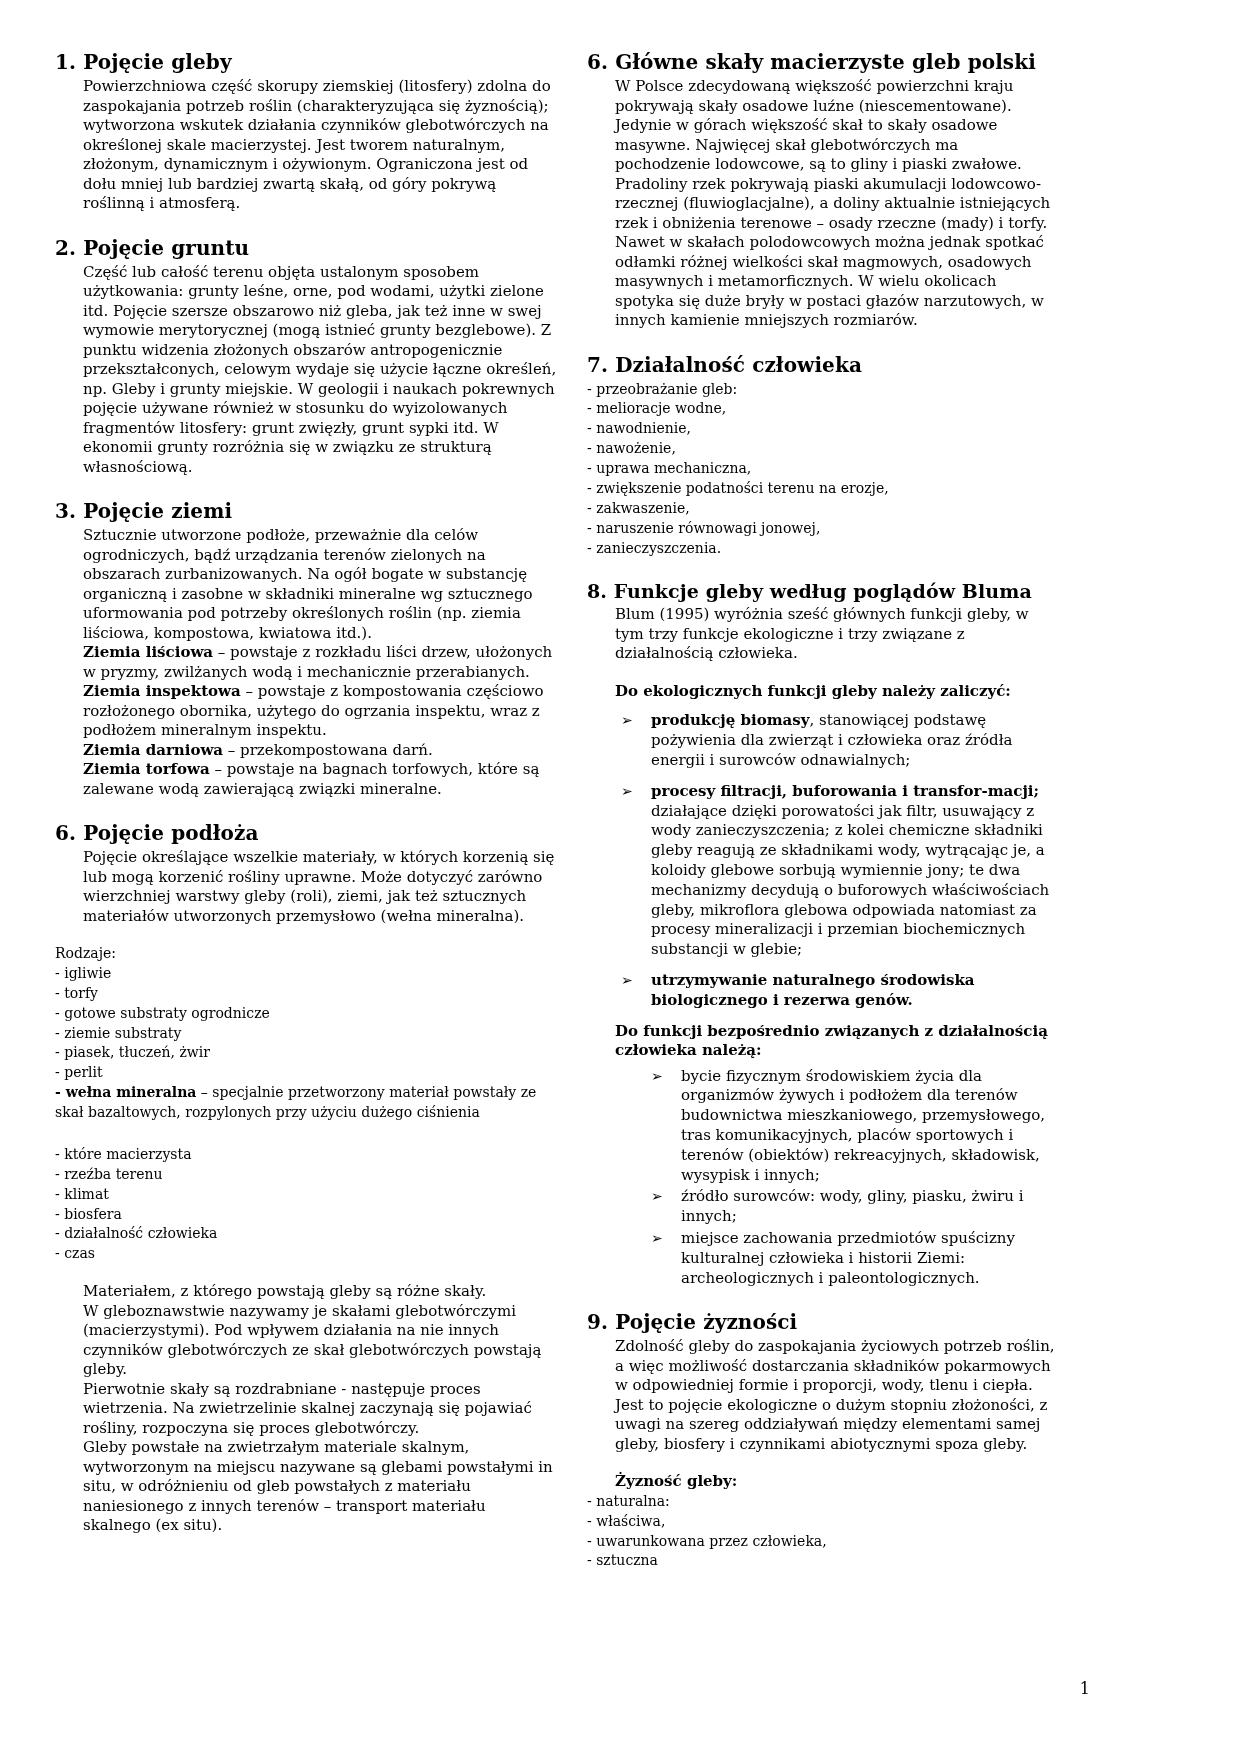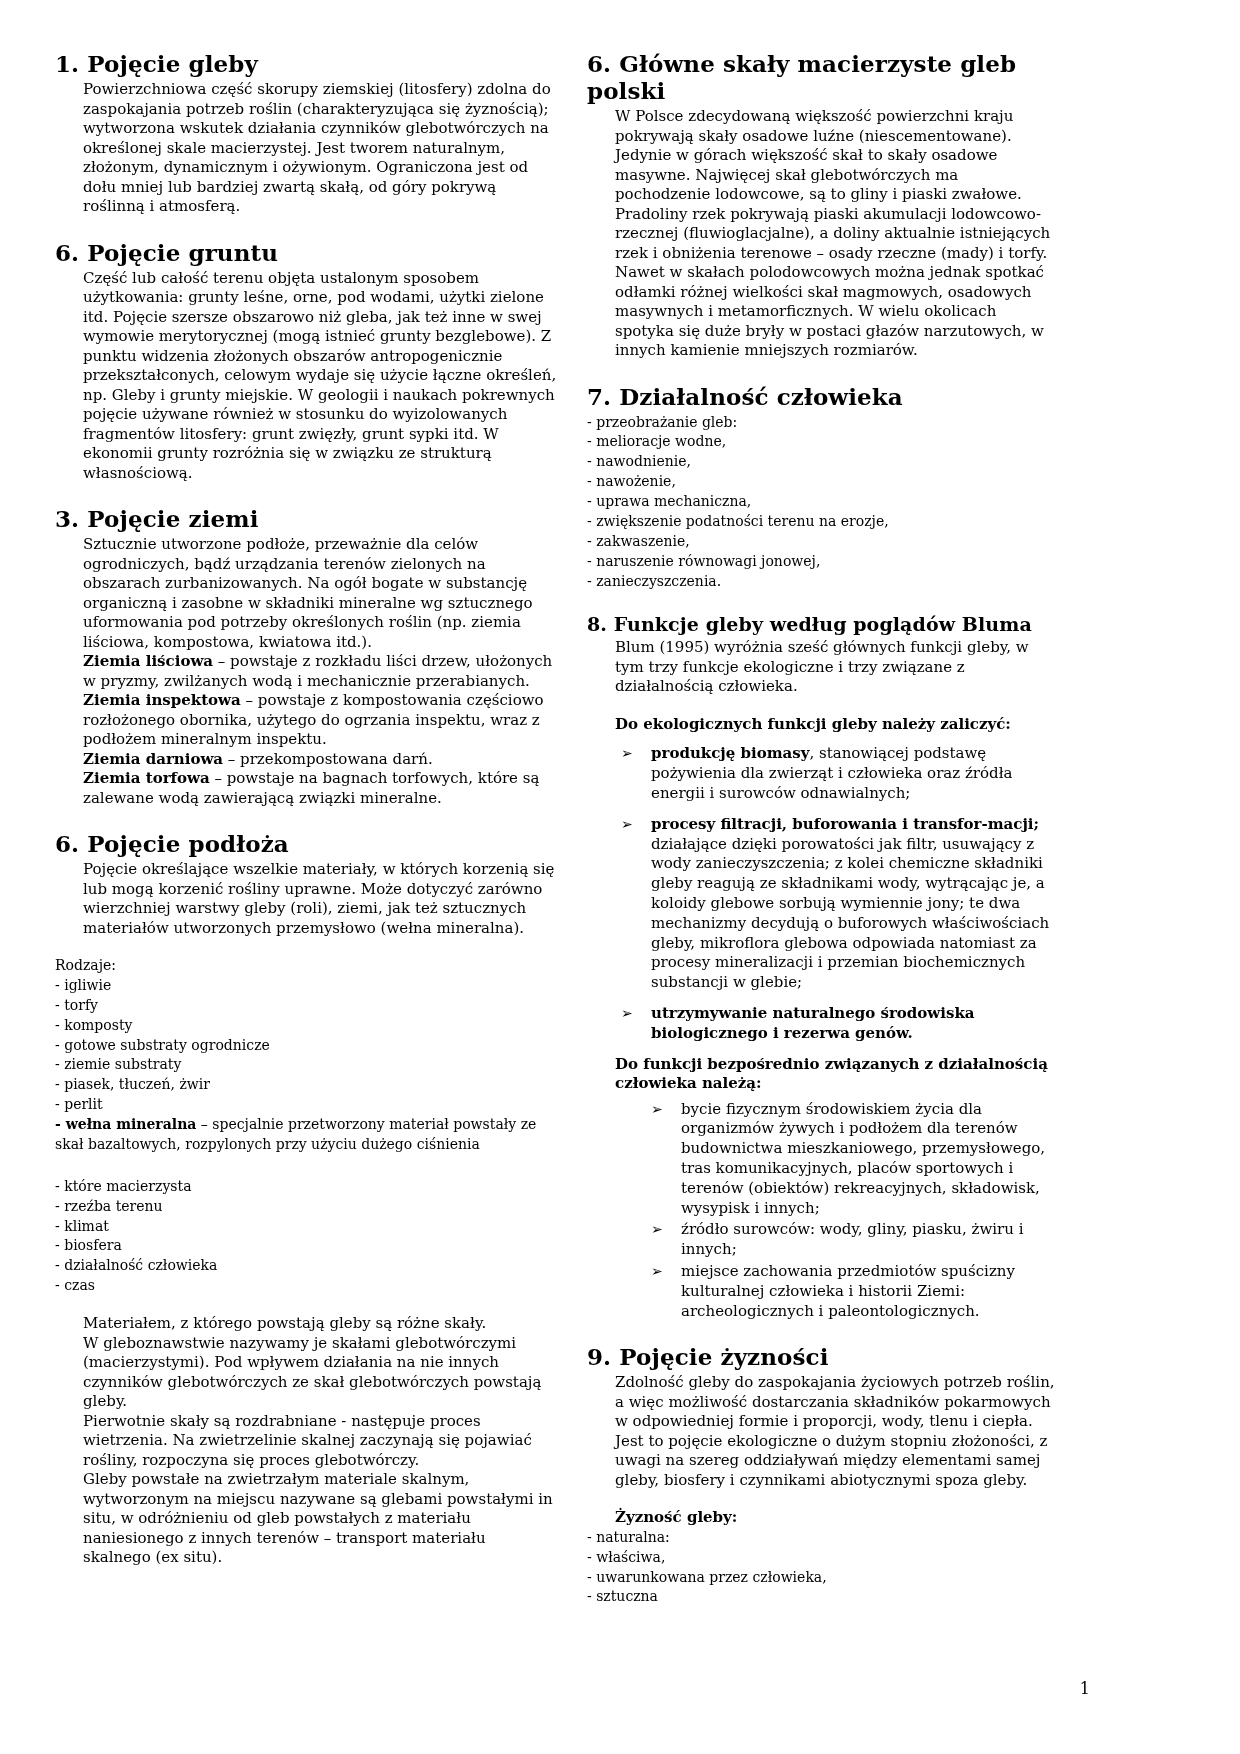--- a/index.html
+++ b/index.html
@@ -8,21 +8,21 @@
     width:1240px; height:1754px;
     font-family:"DejaVu Serif","Liberation Serif",serif;
     color:#000; overflow:hidden;
   }
   .page { position:relative; width:1240px; height:1754px; background:#fff; padding:50px 0 0 55px; }
   .columns { display:flex; gap:30px; }
   .col { flex:none; }
   .col-left { width:502px; }
   .col-right { width:470px; }
   section { margin-bottom:22px; }
-  .h { font-size:23px; font-weight:bold; margin-bottom:3px; letter-spacing:0.1px; }
+  .h { font-size:20px; font-weight:bold; margin-bottom:3px; letter-spacing:0.1px; }
   .h-lg { font-size:21px; margin-top:8px; margin-bottom:10px; }
   .h-md { font-size:19px; }
   .body { font-size:15px; line-height:1.3; text-align:left;margin-left:28px; }
   .line { font-size:14px; line-height:1.42; }
   .gap { height:18px; }
   .bold { font-weight:bold; }
   b { font-weight:bold; }
   .bullets-eco { padding-left:34px; margin-top:10px; }
   .bullets-eco .bullet-item { margin-bottom:11px; }
   .bullets-human { padding-left:64px; margin-top:6px; }
@@ -39,41 +39,40 @@
   <div class="columns">
 
     <div class="col col-left">
 
       <section>
         <div class="h">1. Pojęcie gleby</div>
         <div class="body">Powierzchniowa część skorupy ziemskiej (litosfery) zdolna do zaspokajania potrzeb roślin (charakteryzująca się żyznością); wytworzona wskutek działania czynników glebotwórczych na określonej skale macierzystej. Jest tworem naturalnym, złożonym, dynamicznym i ożywionym. Ograniczona jest od dołu mniej lub bardziej zwartą skałą, od góry pokrywą roślinną i atmosferą.</div>
       </section>
 
       <section>
-        <div class="h">6. Pojęcie gruntu</div>
+        <div class="h">2. Pojęcie gruntu</div>
         <div class="body">Część lub całość terenu objęta ustalonym sposobem użytkowania: grunty leśne, orne, pod wodami, użytki zielone itd. Pojęcie szersze obszarowo niż gleba, jak też inne w swej wymowie merytorycznej (mogą istnieć grunty bezglebowe). Z punktu widzenia złożonych obszarów antropogenicznie przekształconych, celowym wydaje się użycie łączne określeń, np. Gleby i grunty miejskie. W geologii i naukach pokrewnych pojęcie używane również w stosunku do wyizolowanych fragmentów litosfery: grunt zwięzły, grunt sypki itd. W ekonomii grunty rozróżnia się w związku ze strukturą własnościową.</div>
       </section>
 
       <section>
         <div class="h">3. Pojęcie ziemi</div>
         <div class="body">Sztucznie utworzone podłoże, przeważnie dla celów ogrodniczych, bądź urządzania terenów zielonych na obszarach zurbanizowanych. Na ogół bogate w substancję organiczną i zasobne w składniki mineralne wg sztucznego uformowania pod potrzeby określonych roślin (np. ziemia liściowa, kompostowa, kwiatowa itd.).</div>
         <div class="body"><b>Ziemia liściowa</b><span> – powstaje z rozkładu liści drzew, ułożonych w pryzmy, zwilżanych wodą i mechanicznie przerabianych.</span></div>
         <div class="body"><b>Ziemia inspektowa</b><span> – powstaje z kompostowania częściowo rozłożonego obornika, użytego do ogrzania inspektu, wraz z podłożem mineralnym inspektu.</span></div>
         <div class="body"><b>Ziemia darniowa</b><span> – przekompostowana darń.</span></div>
         <div class="body"><b>Ziemia torfowa</b><span> – powstaje na bagnach torfowych, które są zalewane wodą zawierającą związki mineralne.</span></div>
       </section>
 
       <section>
         <div class="h">6. Pojęcie podłoża</div>
         <div class="body">Pojęcie określające wszelkie materiały, w których korzenią się lub mogą korzenić rośliny uprawne. Może dotyczyć zarówno wierzchniej warstwy gleby (roli), ziemi, jak też sztucznych materiałów utworzonych przemysłowo (wełna mineralna).</div>
         <div class="gap"></div>
         <div class="line">Rodzaje:</div>
         <div class="line">- igliwie</div>
         <div class="line">- torfy</div>
-        <div class="line">- komposty</div>
         <div class="line">- gotowe substraty ogrodnicze</div>
         <div class="line">- ziemie substraty</div>
         <div class="line">- piasek, tłuczeń, żwir</div>
         <div class="line">- perlit</div>
         <div class="line"><b>- wełna mineralna</b><span> – specjalnie przetworzony materiał powstały ze skał bazaltowych, rozpylonych przy użyciu dużego ciśnienia</span></div>
       </section>
 
       <section>
         <div class="line">- które macierzysta</div>
         <div class="line">- rzeźba terenu</div>

